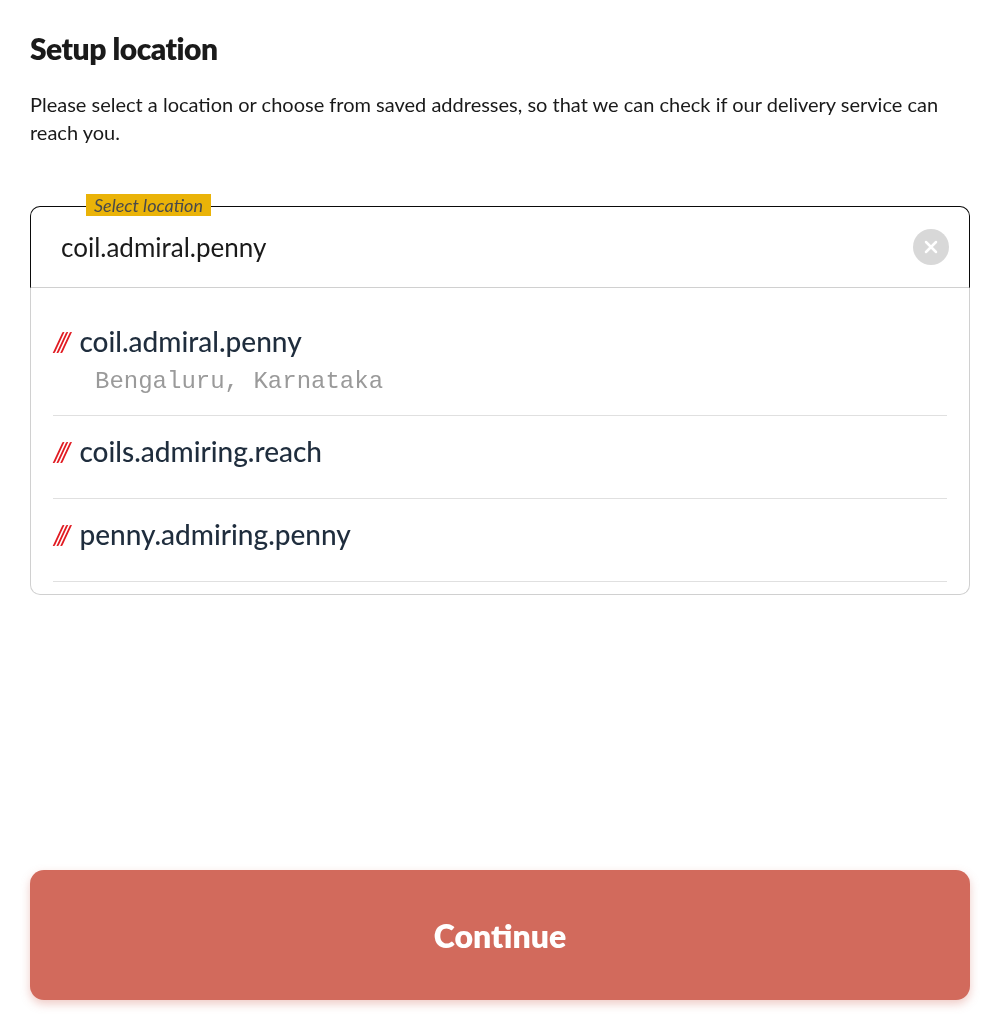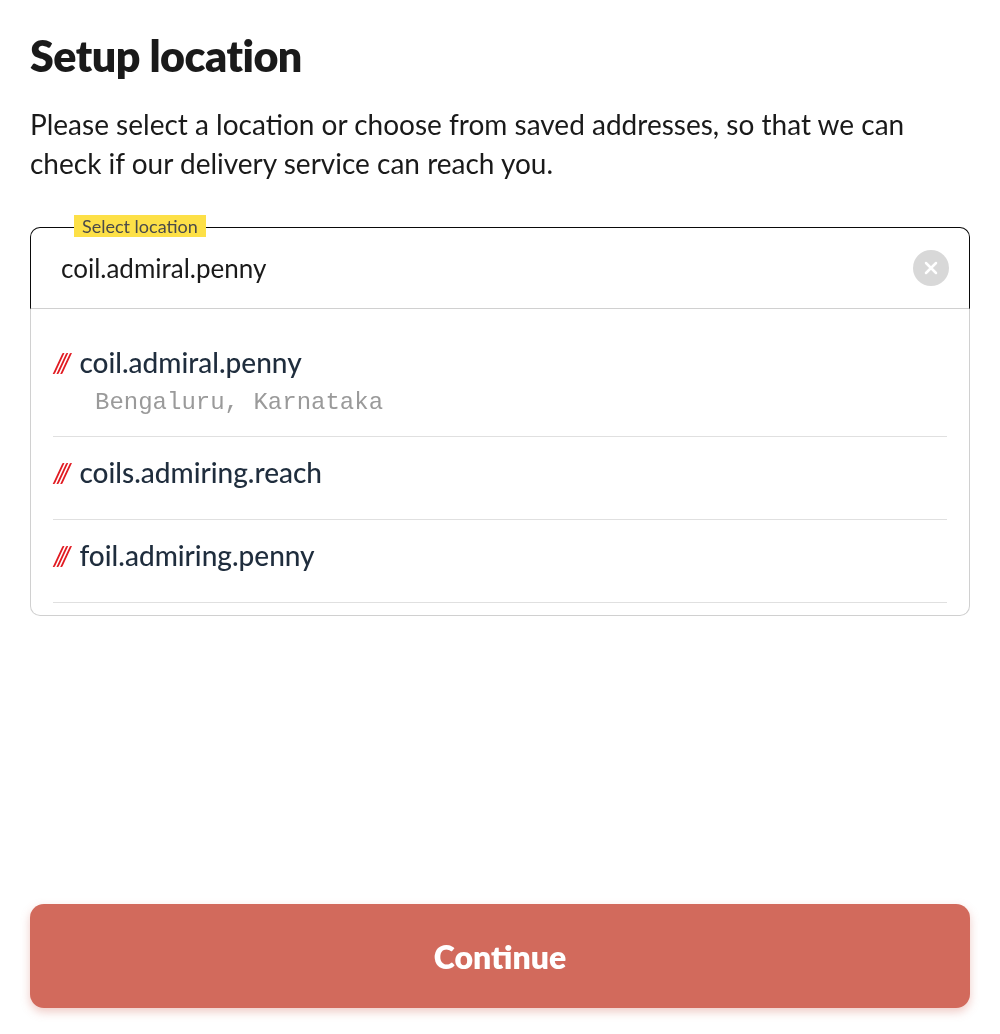--- a/index.html
+++ b/index.html
@@ -9,46 +9,47 @@
   }
   body {
     font-family: 'Lato', -apple-system, BlinkMacSystemFont, 'Segoe UI', sans-serif;
     width: 1000px;
     height: 1034px;
     background: #ffffff;
     padding: 30px;
     position: relative;
   }
   .header-title {
-    font-size: 43px;
+    font-size: 30px;
     font-weight: 800;
     color: #1a1a1a;
     margin-bottom: 24px;
     letter-spacing: -0.5px;
   }
   .header-subtitle {
-    font-size: 28px;
+    font-size: 20px;
     color: #1a1a1a;
     line-height: 1.4;
-    margin-bottom: 44px;
+    margin-bottom: 60px;
     font-weight: 400;
   }
   .field-wrapper {
     position: relative;
     margin-bottom: 0;
   }
   .field-label {
     position: absolute;
     top: -12px;
-    left: 44px;
-    background: #fde047;
+    left: 56px;
+    background: #eab308;
     padding: 0 8px;
     font-size: 18px;
     color: #4a4a4a;
     z-index: 2;
+    font-style: italic;
   }
   .field-box {
     border: 1.5px solid #0a0a0a;
     border-radius: 10px 10px 0 0;
     border-bottom: 1px solid #d0d0d0;
     padding: 24px 68px 24px 30px;
     position: relative;
   }
   .field-input {
     width: 100%;
@@ -115,22 +116,22 @@
     font-size: 24px;
     color: #9a9a9a;
     padding-left: 42px;
     font-weight: 400;
     font-family: Liberation Mono, monospace;
   }
   .continue-btn {
     position: absolute;
     left: 30px;
     right: 30px;
-    bottom: 26px;
-    height: 104px;
+    bottom: 34px;
+    height: 130px;
     background: #d26a5c;
     color: #ffffff;
     border: none;
     border-radius: 14px;
     font-size: 32px;
     font-weight: 800;
     cursor: pointer;
     box-shadow: 0 4px 10px rgba(210,106,92,0.35);
     font-family: inherit;
   }
@@ -162,19 +163,19 @@
     </div>
     <div class="suggestion">
       <div class="suggestion-top">
         <span class="slashes">///</span>
         <span class="suggestion-words">coils.admiring.reach</span>
       </div>
     </div>
     <div class="suggestion">
       <div class="suggestion-top">
         <span class="slashes">///</span>
-        <span class="suggestion-words">foil.admiring.penny</span>
+        <span class="suggestion-words">penny.admiring.penny</span>
       </div>
     </div>
   </div>
 </div>
 
 <button class="continue-btn">Continue</button>
 
 </body></html>

